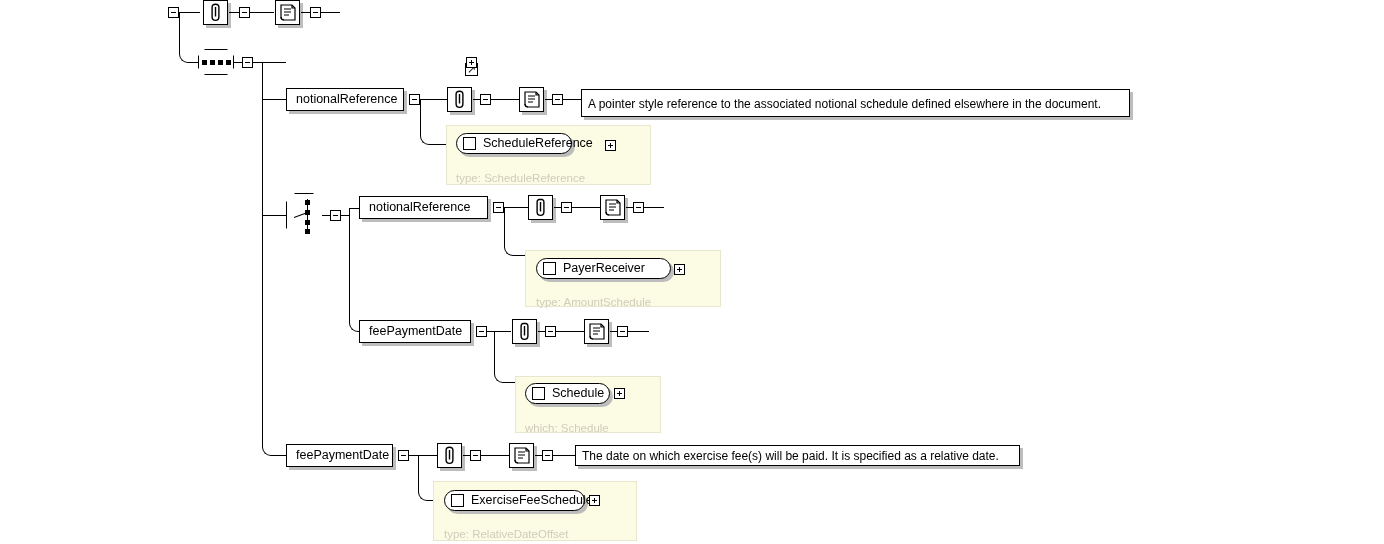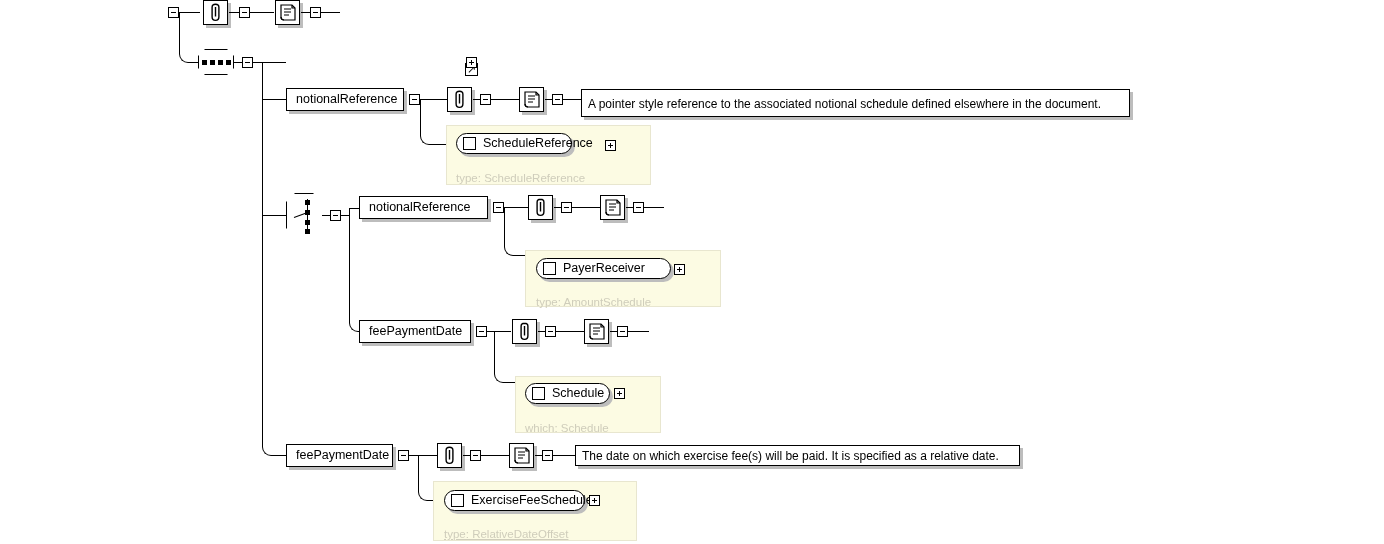--- a/index.html
+++ b/index.html
@@ -422,15 +422,15 @@
   <div class="abs hline" style="left:553px; top:455px; width:22px;"></div>
 
   <div class="abs docbox" style="left:575px; top:445px; width:445px; height:21px; padding-top:2px;">The date on which exercise fee(s) will be paid. It is specified as a relative date.</div>
 
   <div class="abs typepanel" style="left:433px; top:481px; width:204px; height:60px;"></div>
   <div class="abs octbox" style="left:444px; top:490px; width:141px;">
     <span class="sq"></span>
     <span>ExerciseFeeSchedule</span>
   </div>
   <div class="abs toggle plus" style="left:589px; top:495px;"></div>
-  <div class="abs typelabel" style="left:444px; top:528px;text-decoration:underline;">type: RelativeDateOffset</div>
+  <div class="abs typelabel" style="left:444px; top:528px;">type: RelativeDateOffset</div>
 
 </div>
 
 </body></html>

